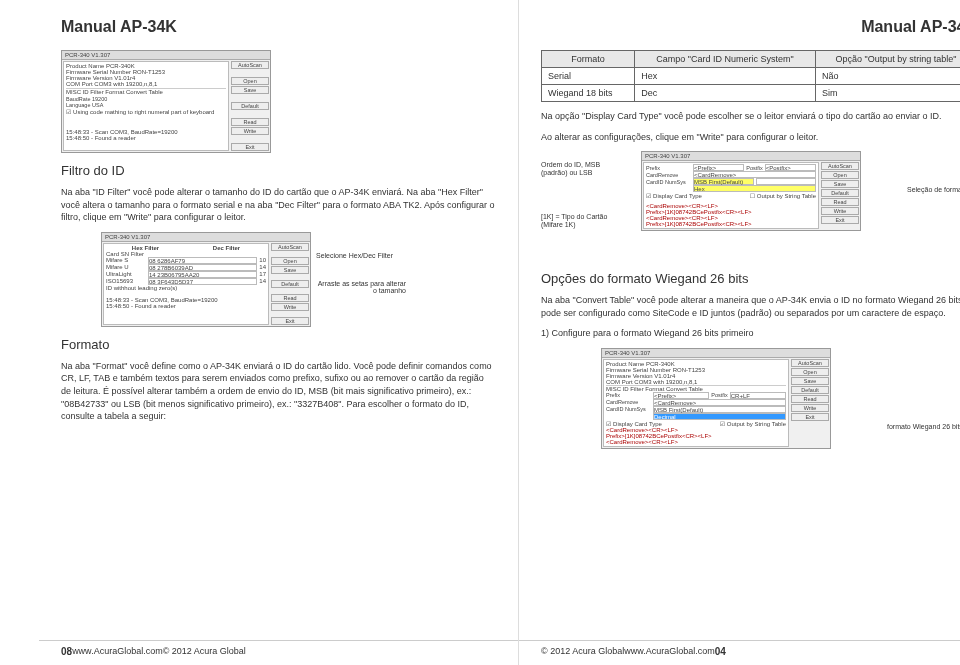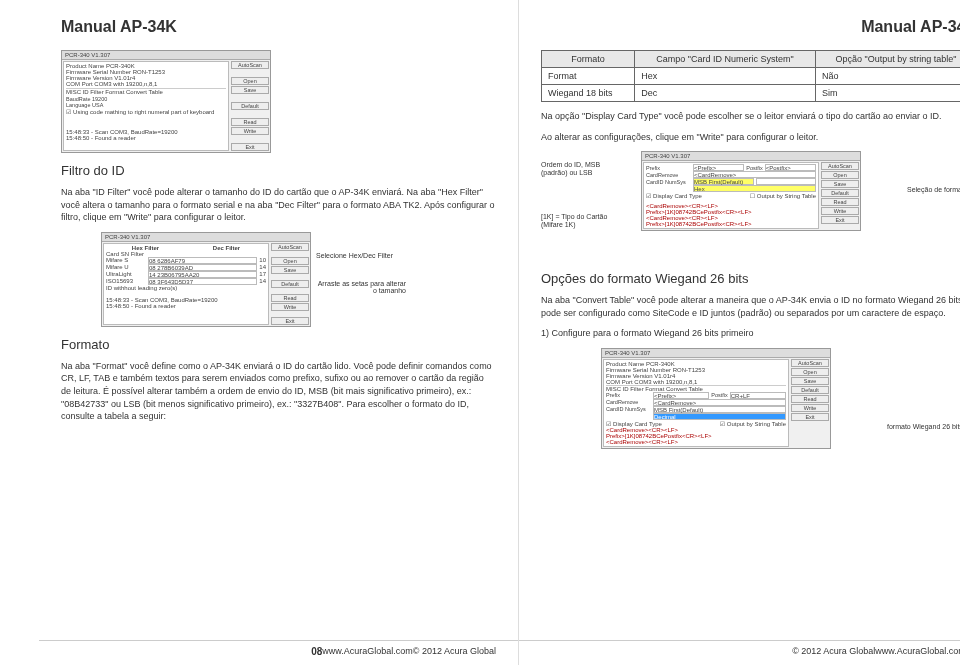--- a/index.html
+++ b/index.html
@@ -72,21 +72,21 @@
     padding: 3px 6px;
     text-align: left;
   }
   .tbl th { background: #e8e8e8; font-weight: normal; text-align:center;}
   .footer {
     position: absolute;
     bottom: 8px;
     left: 0;
     right: 0;
     display: flex;
-    justify-content: flex-end;
+    justify-content: flex-start;
     padding: 0 22px;
     font-size: 9px;
     color: #333;
     border-top:1px solid #ccc;
     padding-top:5px;
   }
   .page-num { font-weight: bold; font-size: 10px;}
   .fig-wrap { position: relative; }
   .anno { position:absolute; font-size:7px; color:#333; line-height:1.1;}
   .top-block { display:flex; gap:10px; align-items:flex-start; }
@@ -211,21 +211,21 @@
     <div class="header">Manual AP-34K</div>
 
     <table class="tbl">
       <tbody>
           <tr>
         <th>Formato</th>
         <th>Campo "Card ID Numeric System"</th>
         <th>Opção "Output by string table"</th>
       </tr>
       <tr>
-            <td>Format</td>
+            <td>Serial</td>
             <td>Hex</td>
             <td>Não</td>
           </tr>
       <tr>
             <td>Wiegand 18 bits</td>
             <td>Dec</td>
             <td>Sim</td>
           </tr>
     </tbody>
       </table>

